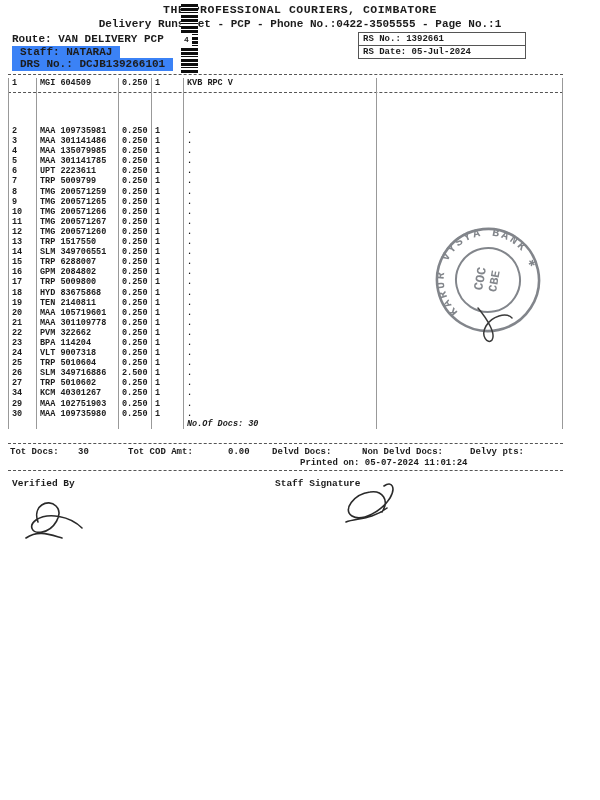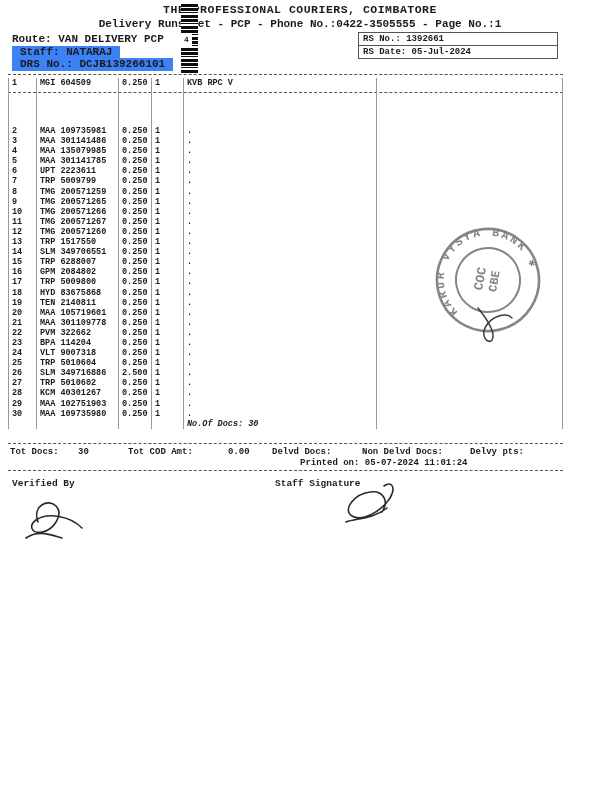--- a/index.html
+++ b/index.html
@@ -13,21 +13,21 @@
   .doc-title { top:3px; left:0; width:100%; text-align:center; font-size:11.5px; font-weight:bold; letter-spacing:0.5px; white-space:pre; }
   .doc-subtitle { top:18px; left:0; width:100%; text-align:center; font-size:11px; font-weight:bold; white-space:pre; }
 
   .barcode { left:181px; top:4px; width:17px; height:70px;
     background:repeating-linear-gradient(to bottom,#0d0d0d 0 3px,#fff 3px 4px,#0d0d0d 4px 7px,#fff 7px 8px,#0d0d0d 8px 9px,#fff 9px 11px); }
   .barcode-notch { position:absolute; left:0; top:30px; width:11px; height:12px; background:#fff; font-size:8px; font-weight:bold; text-align:center; line-height:12px; }
 
   .info-left { left:12px; top:33px; font-size:11px; font-weight:bold; line-height:12.5px; }
   .hl { background:#3b82f6; display:inline-block; padding:0 8px; }
 
-  .rs-box { left:358px; top:32px; width:200px; border:1px solid #555; font-size:9px; font-weight:bold; }
+  .rs-box { left:358px; top:32px; width:168px; border:1px solid #555; font-size:9px; font-weight:bold; }
   .rs-box .rs-row { height:12.5px; line-height:12.5px; padding-left:4px; }
   .rs-box .rs-row:first-child { border-bottom:1px solid #555; }
 
   .hr-dash { left:8px; width:555px; height:0; border-top:1px dashed #555; }
 
   .table-wrap { left:8px; top:78px; width:556px; border-left:1px solid #999; }
   .trow { display:grid; grid-template-columns:28px 82px 33px 32px 193px 186px; height:10.1px; }
   .trow.thead { height:14px; }
   .trow.first { height:12px; }
   .trow.spacer { height:36px; }
@@ -289,21 +289,21 @@
     </div>
         <div class="trow">
       <div class="cell">27</div>
       <div class="cell">TRP 5010602</div>
       <div class="cell">0.250</div>
       <div class="cell">1</div>
       <div class="cell">.</div>
       <div class="cell"></div>
     </div>
         <div class="trow">
-      <div class="cell">28</div>
+      <div class="cell">34</div>
       <div class="cell">KCM 40301267</div>
       <div class="cell">0.250</div>
       <div class="cell">1</div>
       <div class="cell">.</div>
       <div class="cell"></div>
     </div>
         <div class="trow">
       <div class="cell">29</div>
       <div class="cell">MAA 102751903</div>
       <div class="cell">0.250</div>

